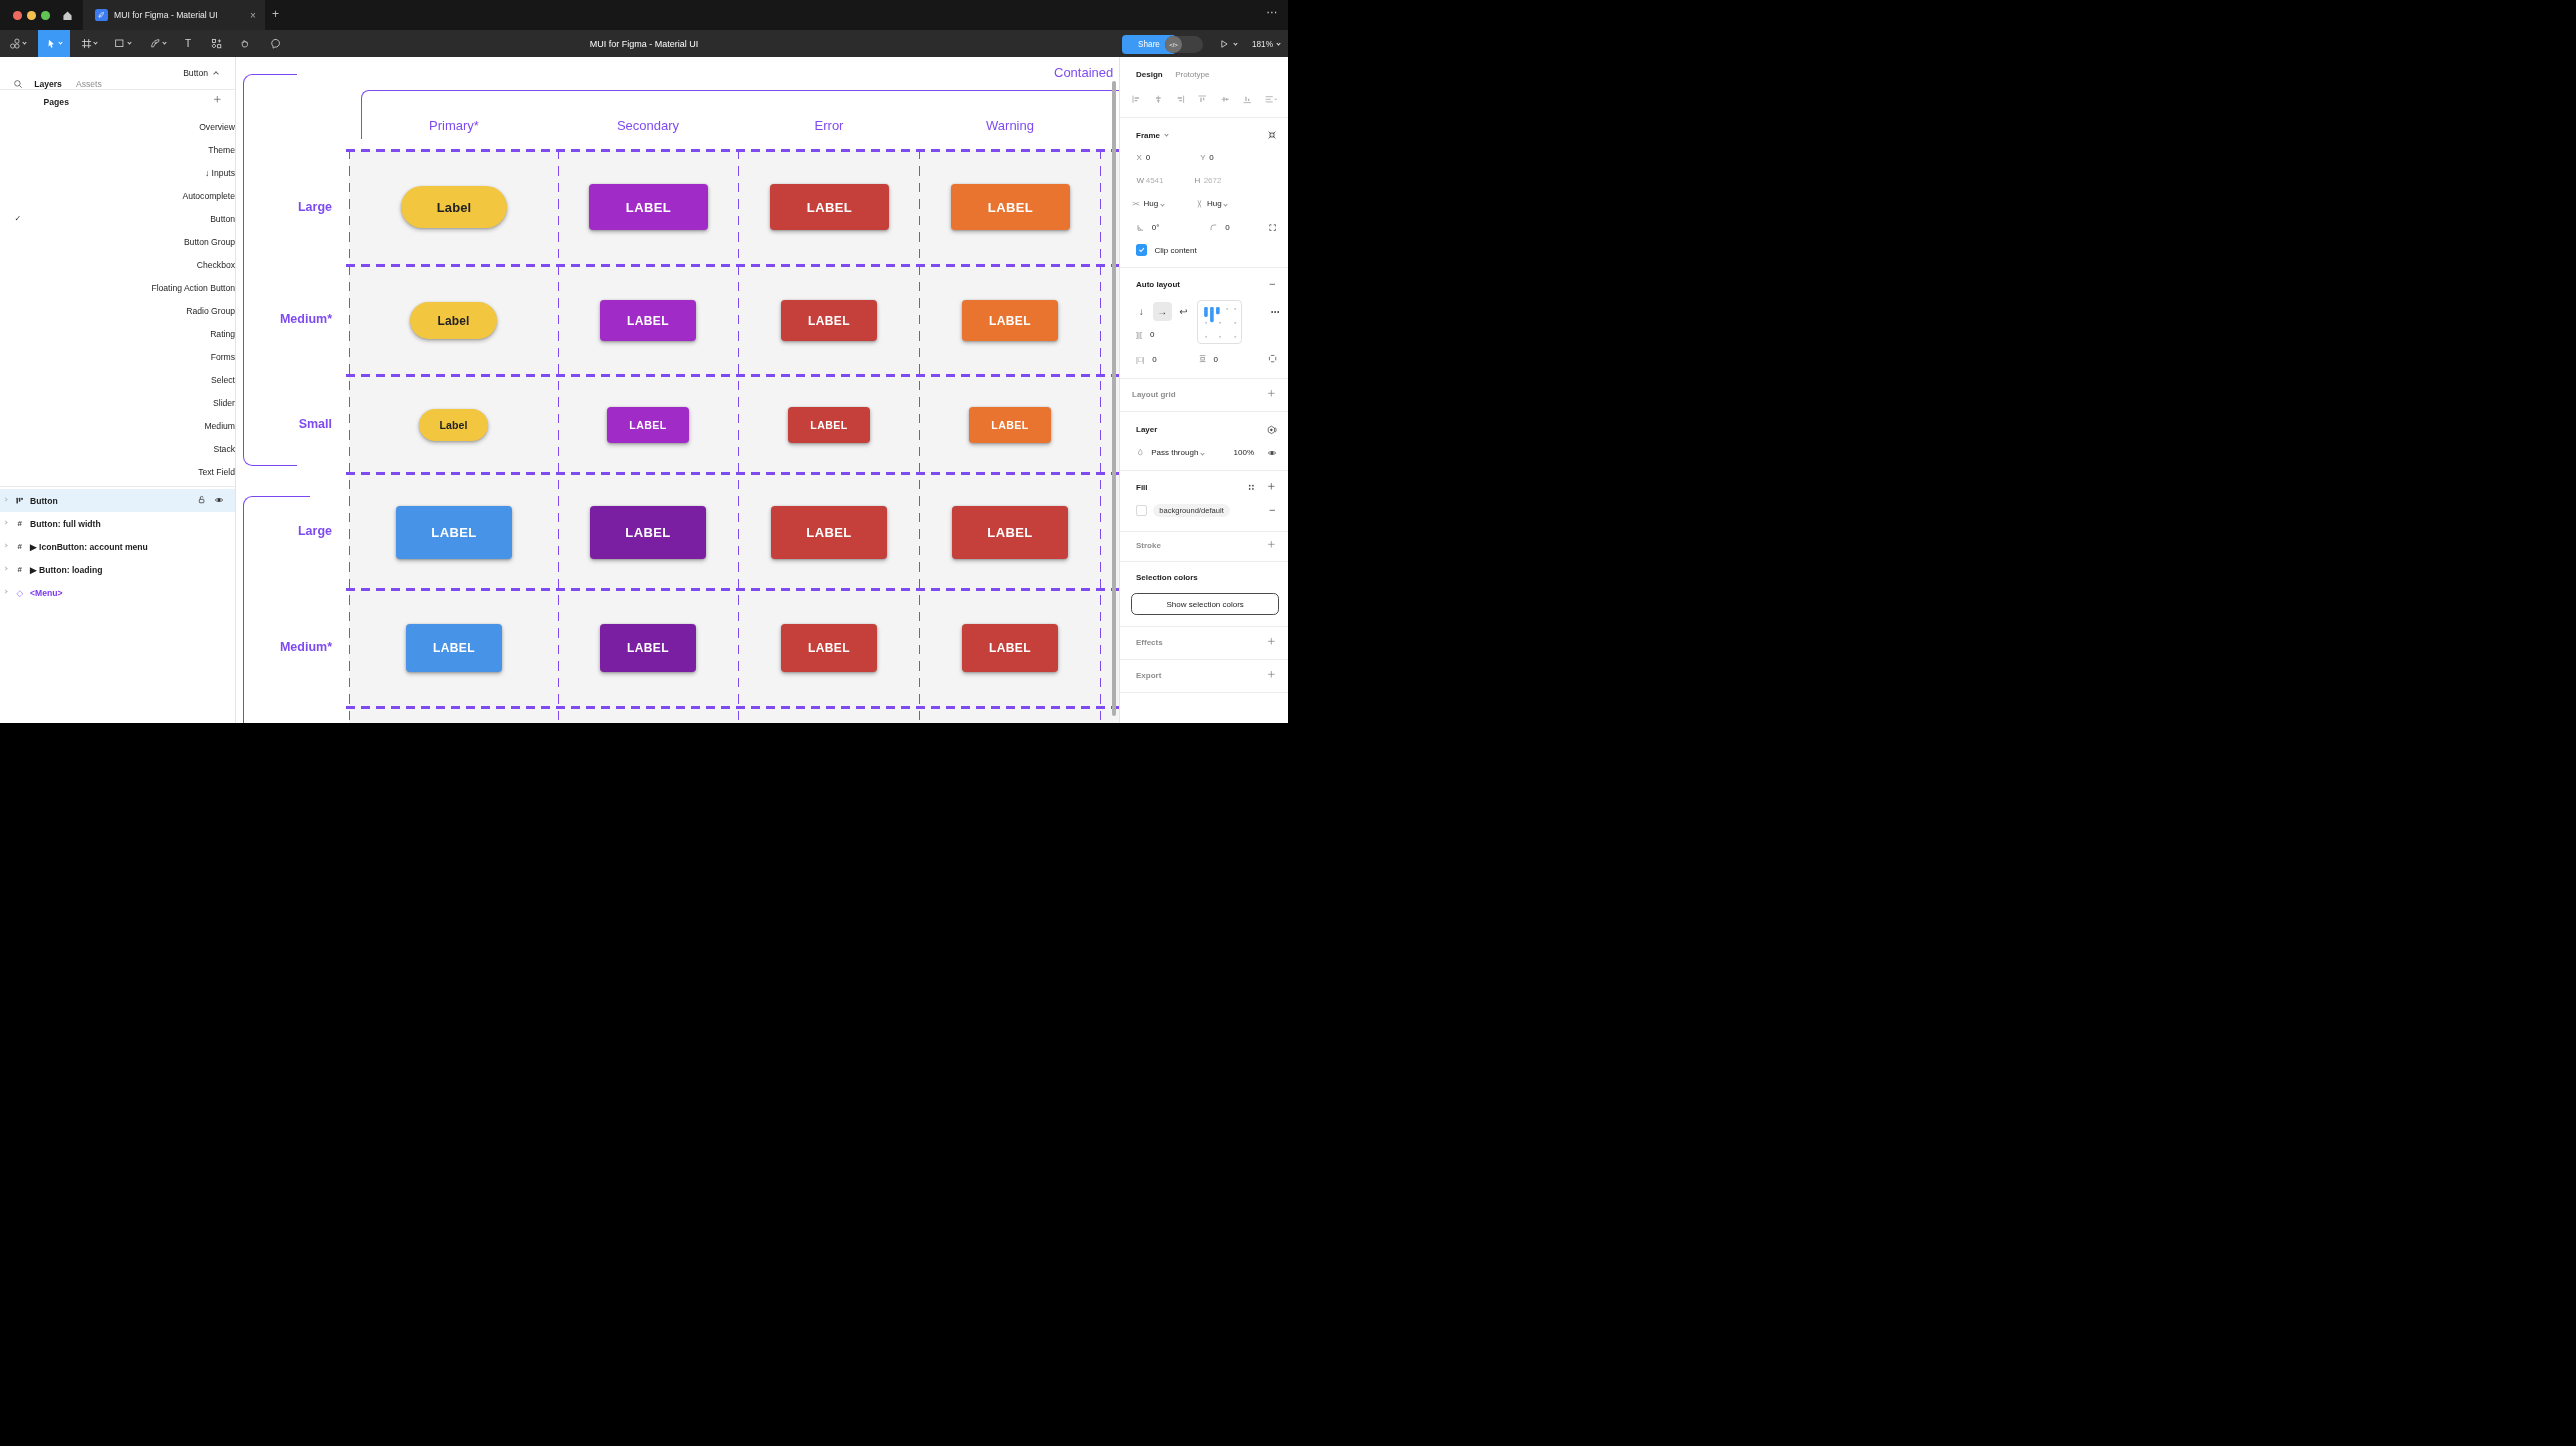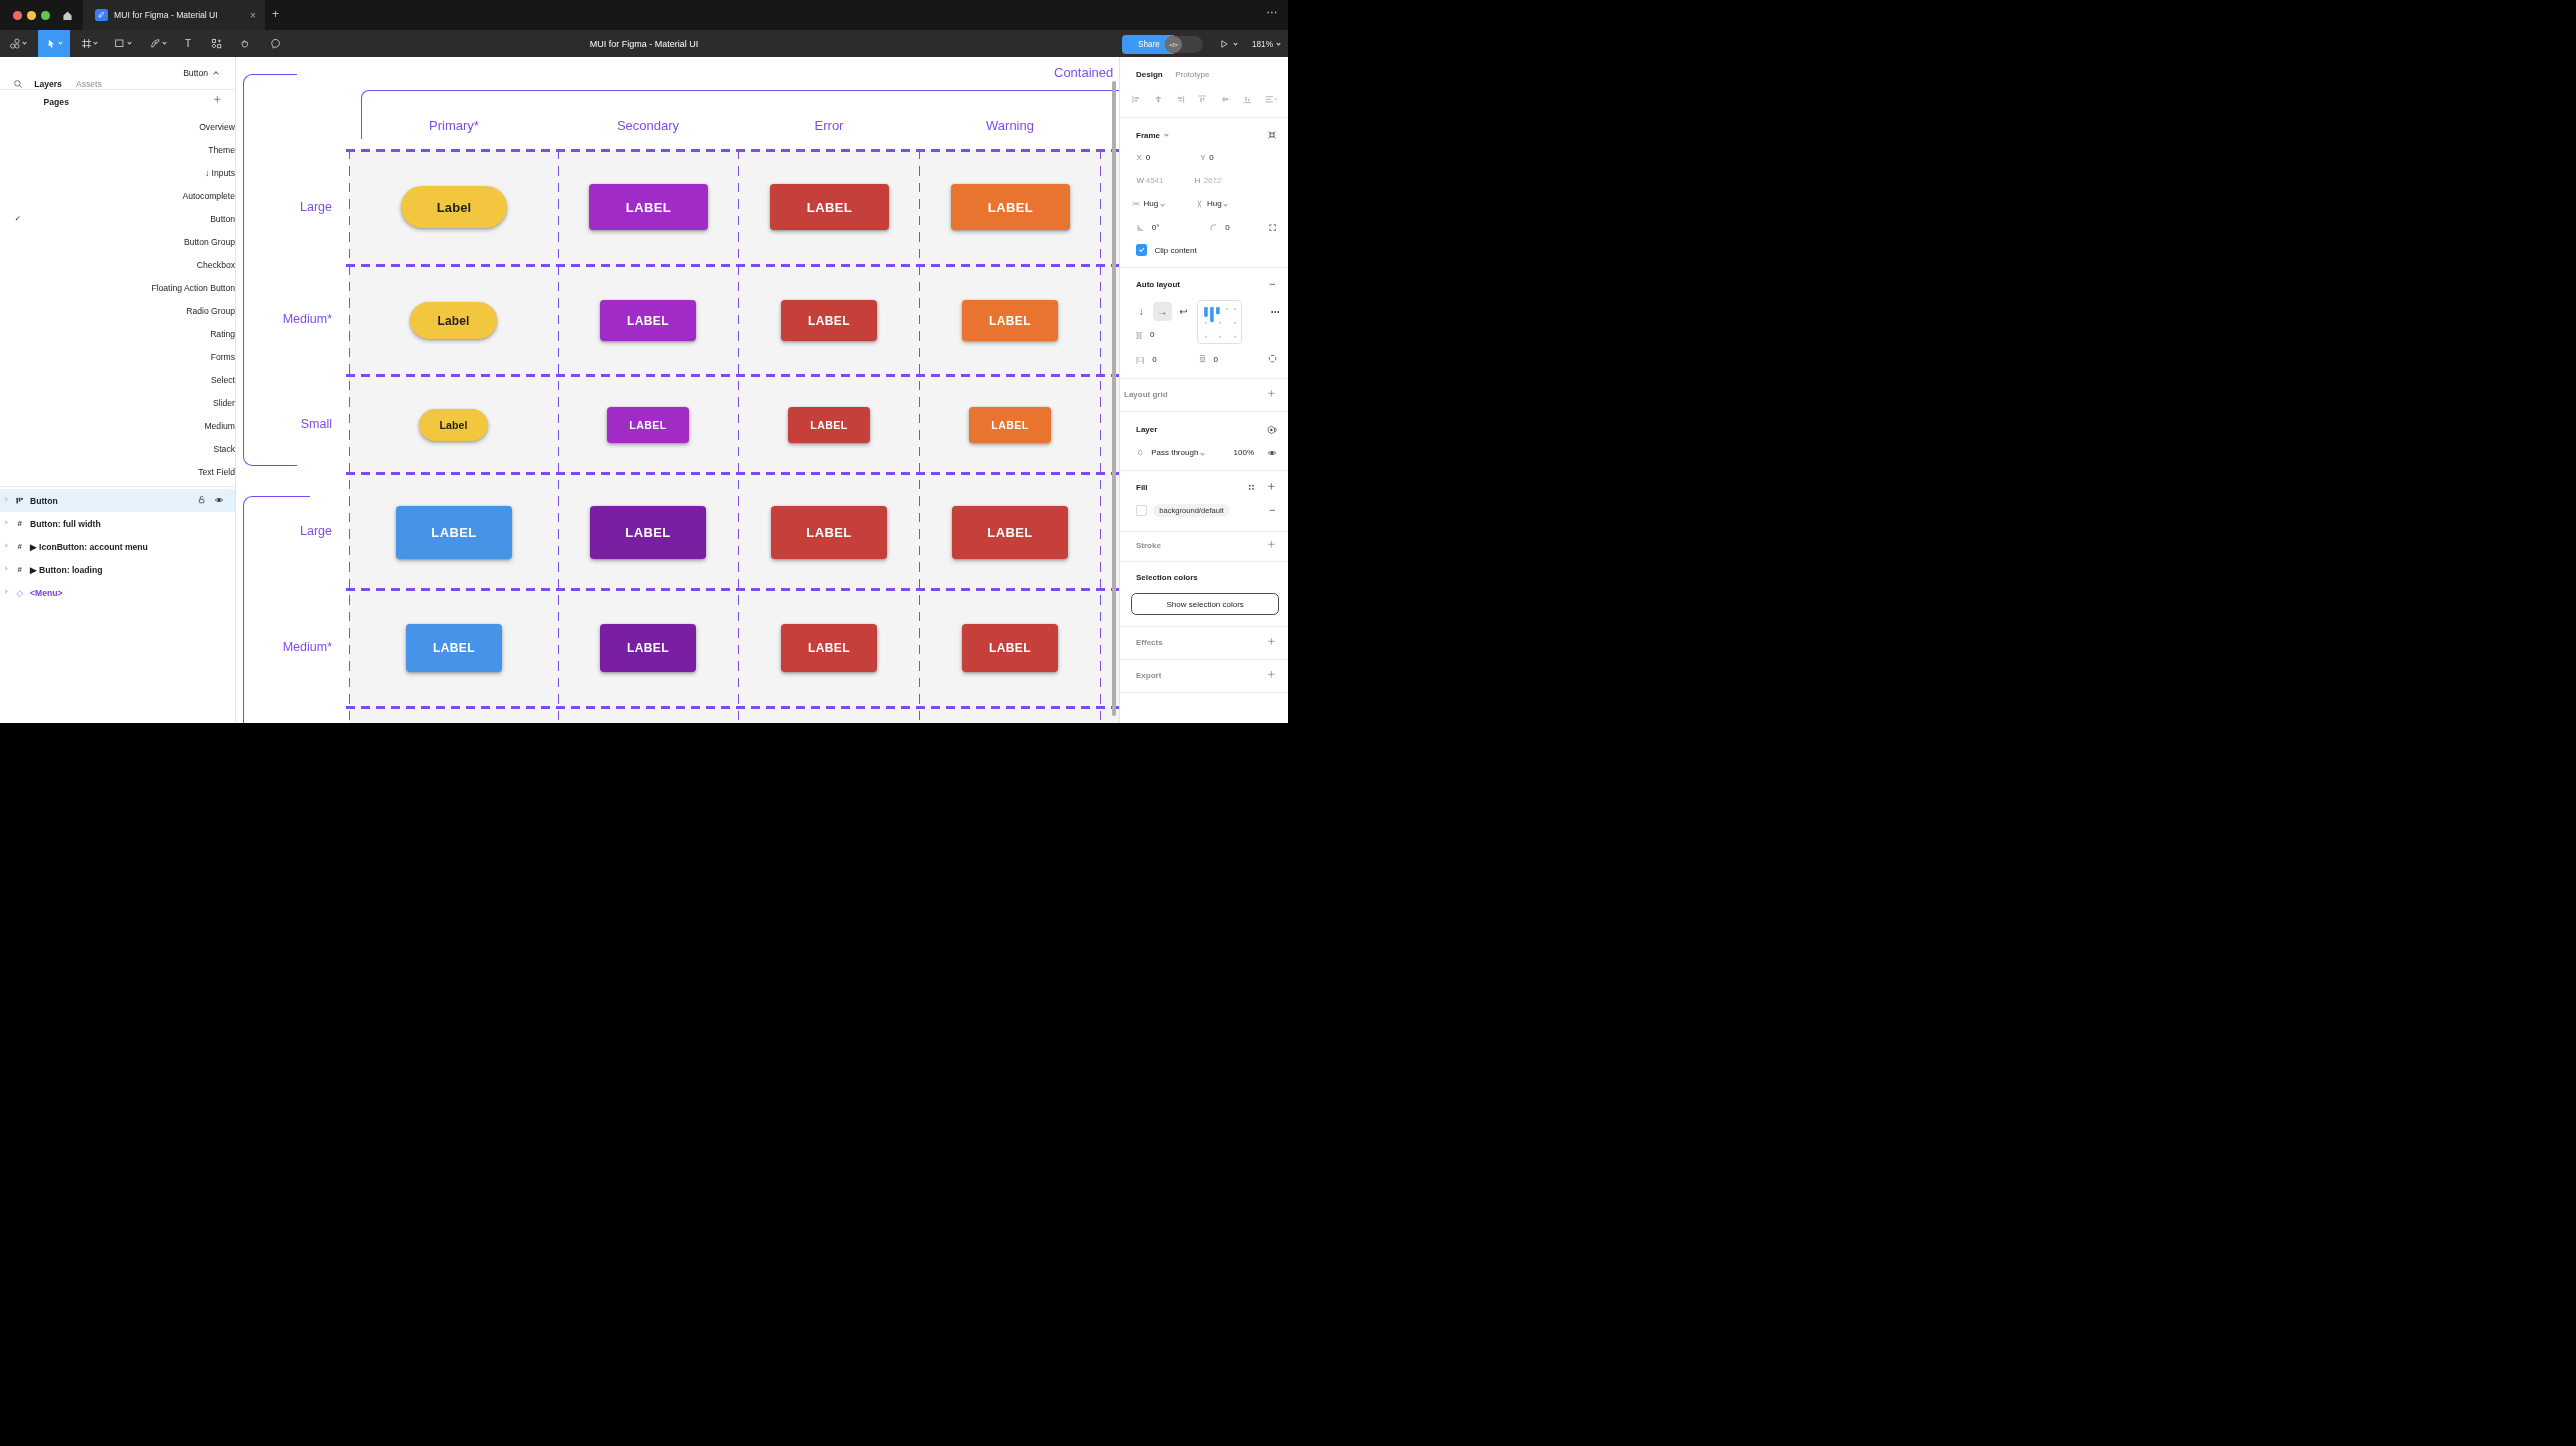--- a/index.html
+++ b/index.html
@@ -59,21 +59,21 @@
   .table-bg{position:absolute;left:113px;top:93px;right:0;bottom:0;background:#f4f4f5;}
   .hline{position:absolute;height:2.6px;left:110px;right:0;background:repeating-linear-gradient(to right,#7e4bf0 0 9.2px,transparent 9.2px 15px);}
   .vline{position:absolute;width:1.3px;top:93px;bottom:0;background:repeating-linear-gradient(to bottom,#7e4bf0 0 9.2px,transparent 9.2px 16.5px);}
   .sel-outline{position:absolute;left:125px;top:33px;right:0;height:49px;border-top:1.6px solid #7e4bf0;border-left:1.6px solid #7e4bf0;border-top-left-radius:8px;}
   .contained{position:absolute;left:818px;top:8px;color:#7e4bf0;font-size:13px;white-space:nowrap;}
   .bracket{position:absolute;border-color:#7c46ef;border-style:solid;}
   .bracket1{left:7.3px;top:16.5px;width:54px;height:392px;border-width:1.6px 0 1.6px 1.6px;border-radius:9.2px 0 0 9.2px;}
   .bracket2{left:7.3px;top:439px;width:67px;height:330px;border-width:1.6px 0 0 1.6px;border-top-left-radius:9.2px;}
   .canvas-scrollbar{position:absolute;left:876px;top:24.4px;width:4px;height:635px;border-radius:2px;background:#aeaeae;}
   .colhead{position:absolute;top:61px;width:158px;margin-left:-79px;text-align:center;color:#7e4bf0;font-size:13px;font-weight:500;}
-  .rowlab{position:absolute;left:0;width:96px;text-align:right;color:#7e4bf0;font-size:12.5px;font-weight:400;}
+  .rowlab{position:absolute;left:0;width:96px;text-align:right;color:#7e4bf0;font-size:12.5px;font-weight:700;}
   .cbtn{position:absolute;display:flex;align-items:center;justify-content:center;border-radius:4px;font-weight:700;letter-spacing:0.4px;box-shadow:0 2px 4px rgba(0,0,0,.28),0 0.7px 2px rgba(0,0,0,.16);white-space:nowrap;}
   .cbtn.pill{border-radius:40px;letter-spacing:0.1px;}
 
   
   .right-panel{position:absolute;left:1119px;top:57px;width:169px;height:666px;background:#fff;border-left:0.7px solid #e4e4e4;font-size:8px;color:#1e1e1e;}
   .rp-div{position:absolute;left:0;width:100%;height:0.7px;background:#ececec;}
   .rp-row{position:absolute;left:0;width:100%;display:flex;align-items:center;}
   .rp-h{font-weight:700;font-size:8px;}
   .rp-h.dim{color:#8f8f8f;}
   .rp-gray{color:#8c8c8c;}
@@ -510,21 +510,21 @@
       <span style="margin-left:6.6px">0</span>
       <span class="icon dark" style="position:absolute;right:11.2px">
           <svg width="9.2" height="9.2" viewBox="0 0 16 16" fill="none" stroke="currentColor" stroke-width="1.3">
             <path d="M5 2.5 H11 M13.5 5 V11 M11 13.5 H5 M2.5 11 V5"></path>
           </svg>
         </span>
     </div>
     <div class="rp-div" style="top:321px"></div>
 
     <div class="rp-row" style="top:329px;height:17px">
-      <span class="rp-h dim" style="margin-left:4px">Layout grid</span>
+      <span class="rp-h dim" style="margin-left:12px">Layout grid</span>
       <span class="rp-plus"><svg width="8.6" height="8.6" viewBox="0 0 16 16" stroke="currentColor" stroke-width="1.3">
             <path d="M8 2 V14 M2 8 H14"></path>
           </svg></span>
     </div>
     <div class="rp-div" style="top:354px"></div>
 
     <div class="rp-row" style="top:364px;height:17px">
       <span class="rp-h" style="margin-left:16px">Layer</span>
       <span class="icon dark" style="position:absolute;right:10.6px">
           <svg width="10" height="10" viewBox="0 0 16 16" fill="none" stroke="currentColor" stroke-width="1.2">

